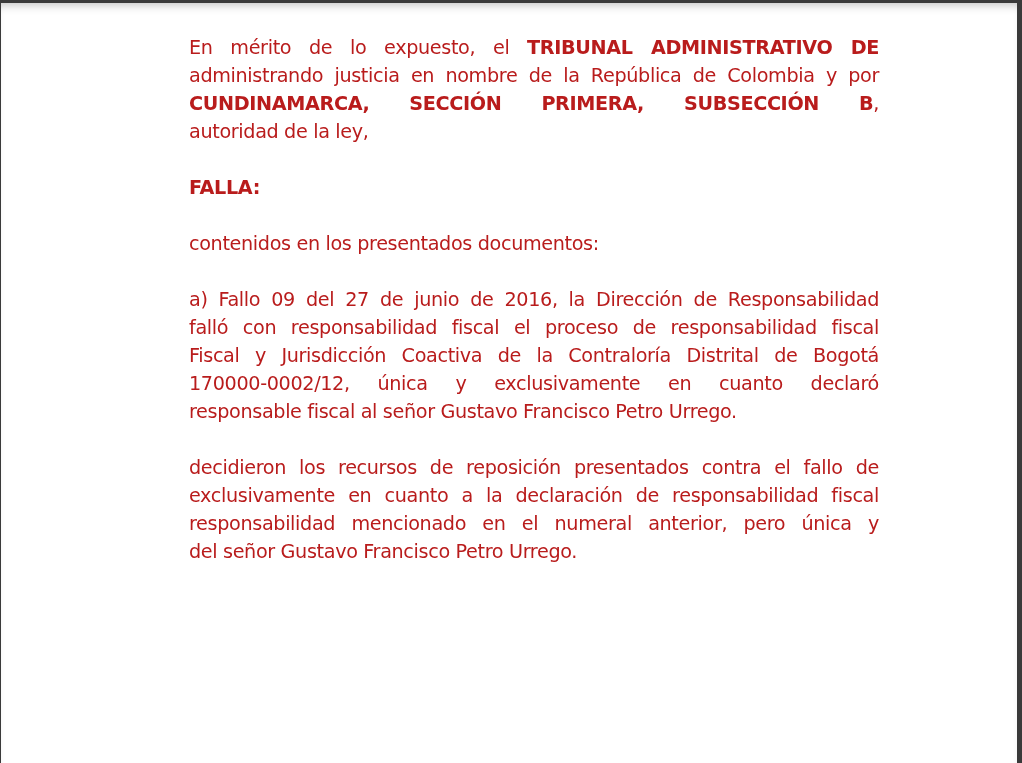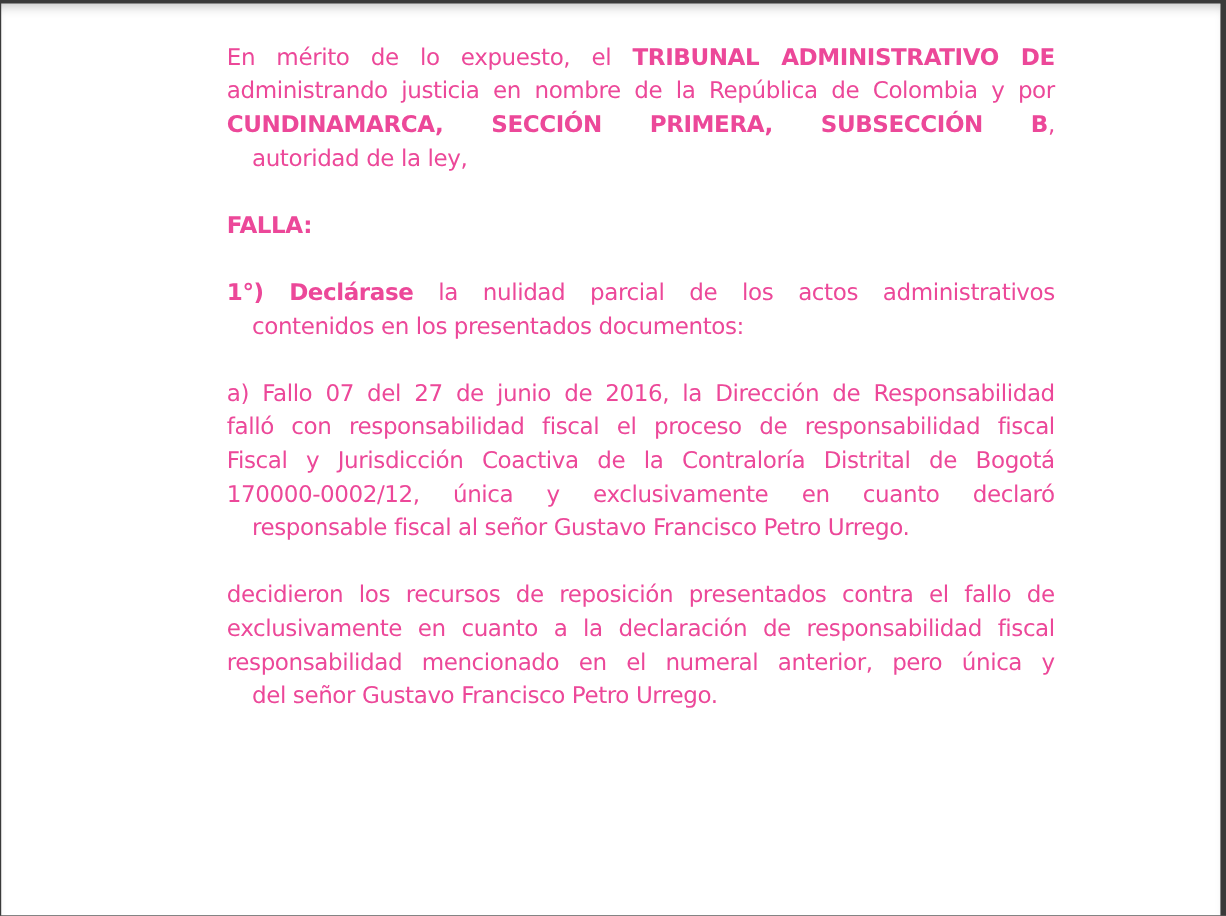--- a/index.html
+++ b/index.html
@@ -26,21 +26,21 @@
       box-shadow: inset 0 8px 10px -6px rgba(0,0,0,0.25);
     }
     .content {
       position: absolute;
       left: 188px;
       top: 31px;
       width: 690px;
       font-family: "DejaVu Sans", sans-serif;
       font-size: 19.2px;
       line-height: 28px;
-      color: #ec4899;
+      color: #b91c1c;
       letter-spacing: -0.35px;
     }
     .content p {
       margin: 0;
       text-align: justify;
       text-align-last: auto;
     }
     .content b { font-weight: bold; }
     .para-gap { height: 28px; }
     .center-title {
@@ -51,21 +51,20 @@
     .line-just {
       display: block;
       text-align: justify;
       text-align-last: justify;
       white-space: nowrap;
     }
     .line-last {
       display: block;
       text-align: left;
       white-space: nowrap;
-      margin-left: 21px;
     }
   </style>
 </head>
 <body>
 
 <div class="viewer">
   <div class="page">
     <div class="content">
 
       <p>
@@ -75,28 +74,27 @@
         <span class="line-last">autoridad de la ley,</span>
       </p>
 
       <div class="para-gap"></div>
 
       <p class="center-title">FALLA:</p>
 
       <div class="para-gap"></div>
 
       <p>
-        <span class="line-just"><b>1°) Declárase</b><span> la nulidad parcial de los actos administrativos</span></span>
         <span class="line-last">contenidos en los presentados documentos:</span>
       </p>
 
       <div class="para-gap"></div>
 
       <p>
-        <span class="line-just">a) Fallo 07 del 27 de junio de 2016, la Dirección de Responsabilidad</span>
+        <span class="line-just">a) Fallo 09 del 27 de junio de 2016, la Dirección de Responsabilidad</span>
         <span class="line-just">falló con responsabilidad fiscal el proceso de responsabilidad fiscal</span>
         <span class="line-just">Fiscal y Jurisdicción Coactiva de la Contraloría Distrital de Bogotá</span>
         <span class="line-just">170000-0002/12, única y exclusivamente en cuanto declaró</span>
         <span class="line-last">responsable fiscal al señor Gustavo Francisco Petro Urrego.</span>
       </p>
 
       <div class="para-gap"></div>
 
       <p>
         <span class="line-just">decidieron los recursos de reposición presentados contra el fallo de</span>

